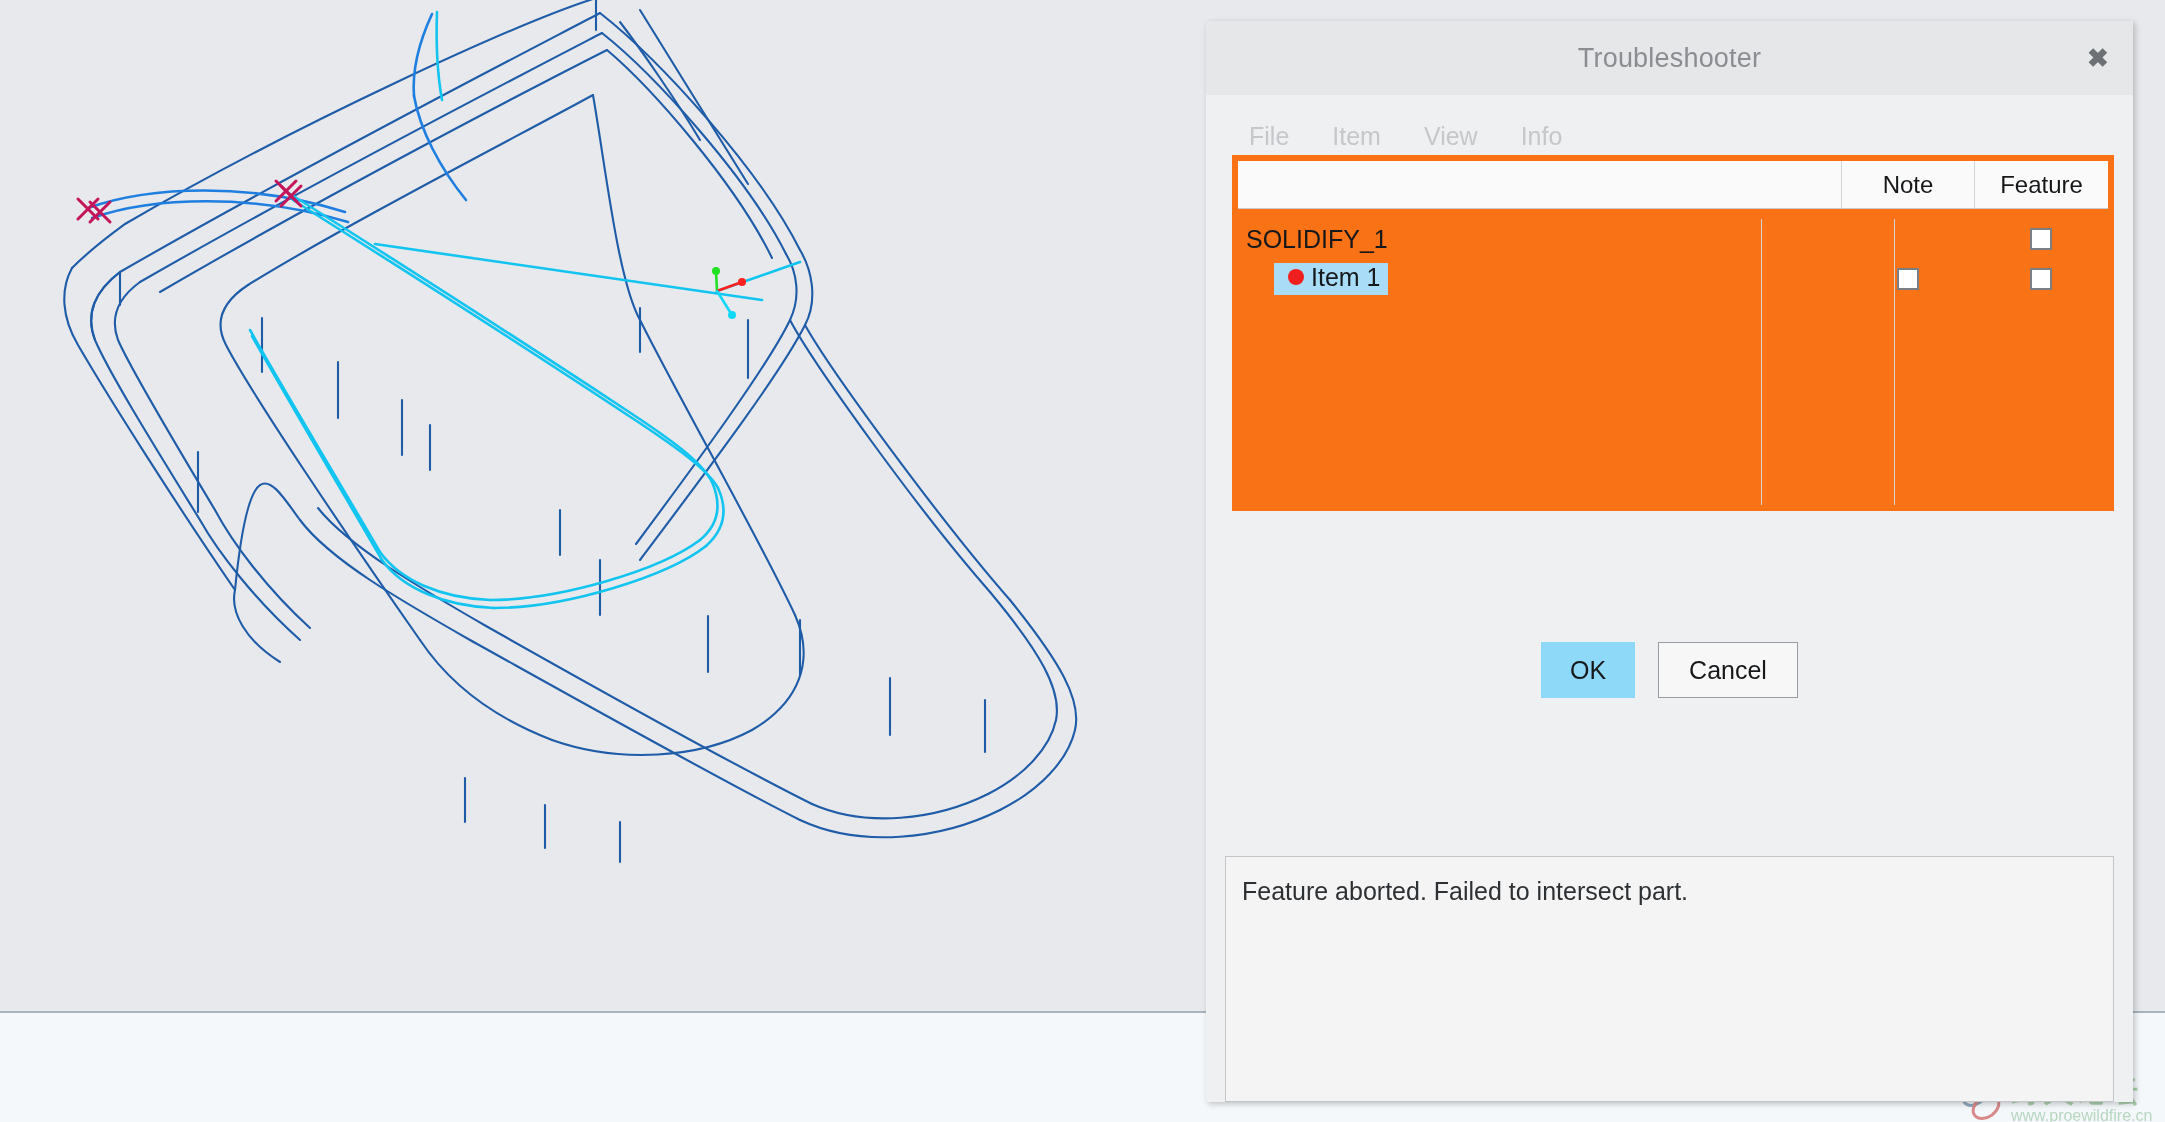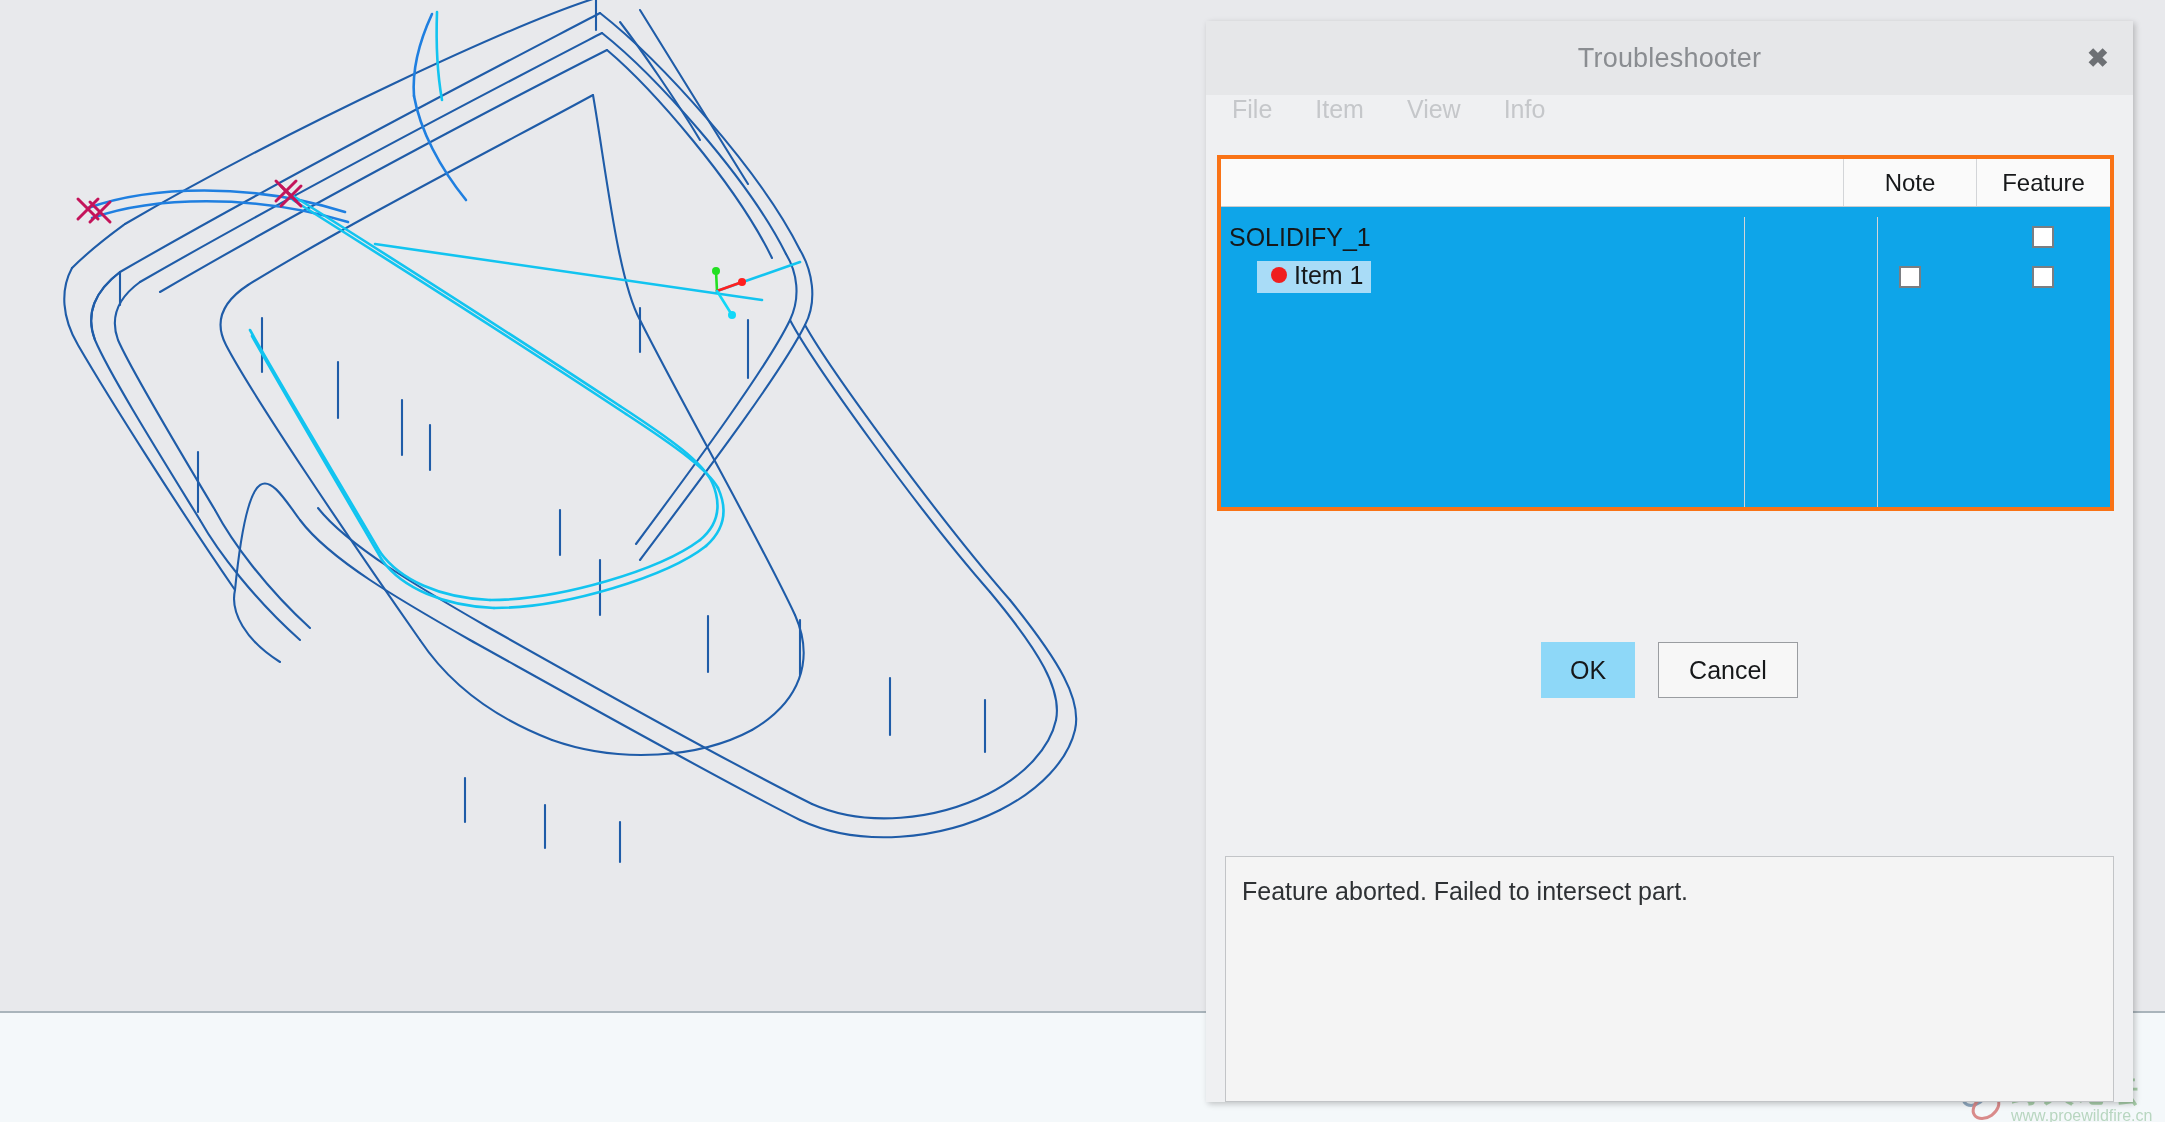--- a/index.html
+++ b/index.html
@@ -105,37 +105,37 @@
     font-size: 26px;
     font-weight: bold;
     color: #6d7074;
     cursor: pointer;
   }
 
   #menubar {
     height: 56px;
     flex: none;
     display: flex;
-    align-items: flex-start;
-    padding-left: 26px;
+    align-items: flex-end;
+    padding-left: 43px;
     background: #eff0f2;
   }
   .menu-item {
     font-size: 25px;
     color: #c5c7ca;
     margin-right: 43px;
     cursor: default;
   }
 
   #table-panel {
-    margin: 4px 19px 0 11px;
+    margin: 4px 19px 0 26px;
     flex: none;
     height: 356px;
-    background: #0ea5e9;
-    border: 4px solid #f97316;
+    background: #f97316;
+    border: 6px solid #f97316;
     box-sizing: border-box;
     position: relative;
     overflow: hidden;
   }
   #table-head {
     display: flex;
     height: 48px;
     background: #fafafa;
     border-bottom: 1px solid #c9cbce;
     box-sizing: border-box;

